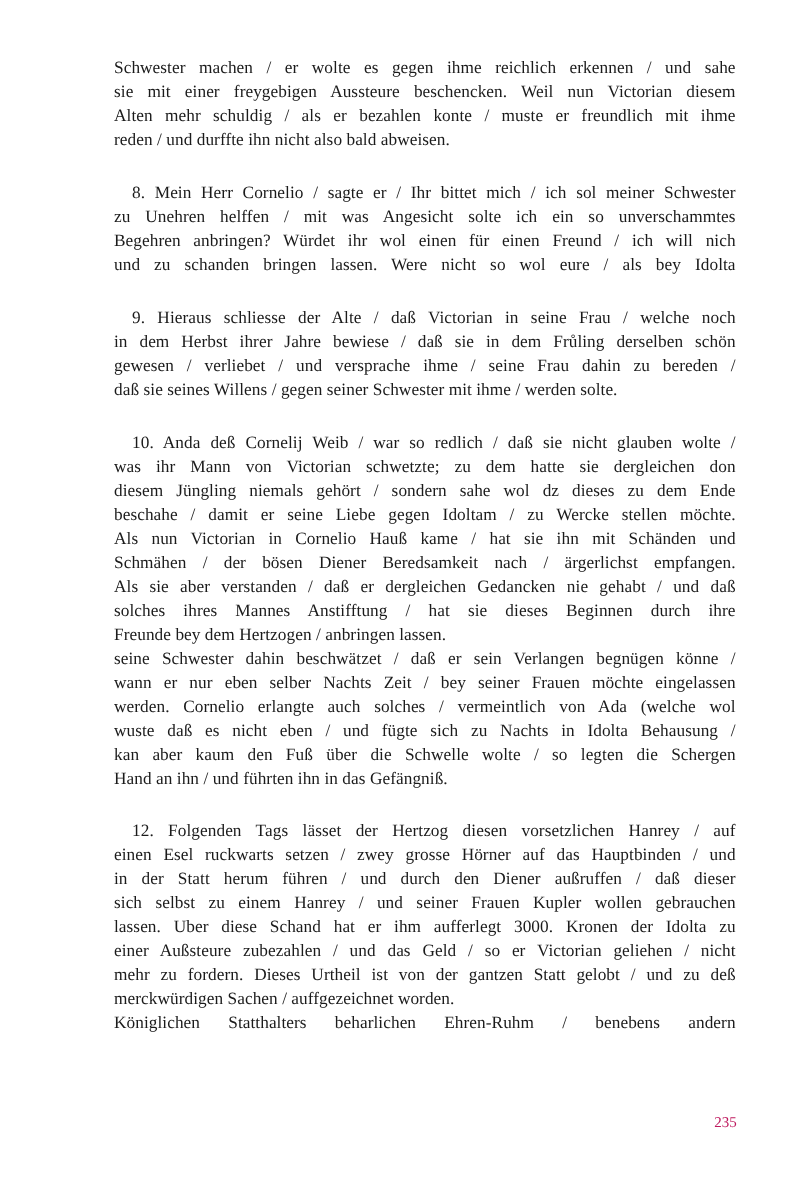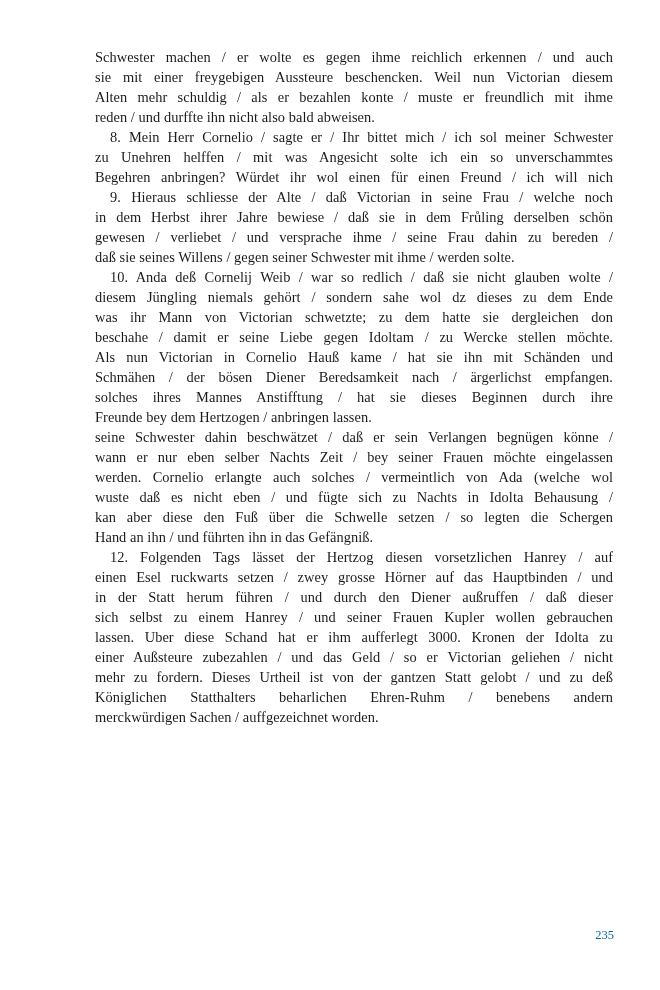--- a/index.html
+++ b/index.html
@@ -32,78 +32,81 @@
     text-align: justify;
     text-align-last: justify;
     letter-spacing: 0.05px;
     white-space: normal;
   }
   .line.last {
     text-align-last: left;
   }
   .para.indent .line.first {
     text-indent: 15px;
+    margin-top: 24px;
   }
   .page-number {
     position: absolute;
     left: 0;
     top: 928px;
     width: 614px;
     text-align: right;
     font-size: 12.5px;
     line-height: 14px;
-    color: #0369a1;
+    color: #be185d;
   }
 </style>
 </head>
 <body>
 
 <div class="sheet">
   <div class="text-block">
       <div class="para">
-        <div class="line first">Schwester machen / er wolte es gegen ihme reichlich erkennen / und auch</div>
+        <div class="line first">Schwester machen / er wolte es gegen ihme reichlich erkennen / und sahe</div>
         <div class="line">sie mit einer freygebigen Aussteure beschencken. Weil nun Victorian diesem</div>
         <div class="line">Alten mehr schuldig / als er bezahlen konte / muste er freundlich mit ihme</div>
         <div class="line last">reden / und durffte ihn nicht also bald abweisen.</div>
       </div>
       <div class="para indent">
         <div class="line first">8. Mein Herr Cornelio / sagte er / Ihr bittet mich / ich sol meiner Schwester</div>
         <div class="line">zu Unehren helffen / mit was Angesicht solte ich ein so unverschammtes</div>
         <div class="line">Begehren anbringen? Würdet ihr wol einen für einen Freund / ich will nich</div>
+        <div class="line">und zu schanden bringen lassen. Were nicht so wol eure / als bey Idolta</div>
       </div>
       <div class="para indent">
         <div class="line first">9. Hieraus schliesse der Alte / daß Victorian in seine Frau / welche noch</div>
         <div class="line">in dem Herbst ihrer Jahre bewiese / daß sie in dem Frůling derselben schön</div>
         <div class="line">gewesen / verliebet / und versprache ihme / seine Frau dahin zu bereden /</div>
         <div class="line last">daß sie seines Willens / gegen seiner Schwester mit ihme / werden solte.</div>
       </div>
       <div class="para indent">
         <div class="line first">10. Anda deß Cornelij Weib / war so redlich / daß sie nicht glauben wolte /</div>
+        <div class="line">was ihr Mann von Victorian schwetzte; zu dem hatte sie dergleichen don</div>
         <div class="line">diesem Jüngling niemals gehört / sondern sahe wol dz dieses zu dem Ende</div>
-        <div class="line">was ihr Mann von Victorian schwetzte; zu dem hatte sie dergleichen don</div>
         <div class="line">beschahe / damit er seine Liebe gegen Idoltam / zu Wercke stellen möchte.</div>
         <div class="line">Als nun Victorian in Cornelio Hauß kame / hat sie ihn mit Schänden und</div>
         <div class="line">Schmähen / der bösen Diener Beredsamkeit nach / ärgerlichst empfangen.</div>
+        <div class="line">Als sie aber verstanden / daß er dergleichen Gedancken nie gehabt / und daß</div>
         <div class="line">solches ihres Mannes Anstifftung / hat sie dieses Beginnen durch ihre</div>
         <div class="line last">Freunde bey dem Hertzogen / anbringen lassen.</div>
       </div>
       <div class="para indent">
         <div class="line">seine Schwester dahin beschwätzet / daß er sein Verlangen begnügen könne /</div>
         <div class="line">wann er nur eben selber Nachts Zeit / bey seiner Frauen möchte eingelassen</div>
         <div class="line">werden. Cornelio erlangte auch solches / vermeintlich von Ada (welche wol</div>
         <div class="line">wuste daß es nicht eben / und fügte sich zu Nachts in Idolta Behausung /</div>
-        <div class="line">kan aber diese den Fuß über die Schwelle setzen / so legten die Schergen</div>
+        <div class="line">kan aber kaum den Fuß über die Schwelle wolte / so legten die Schergen</div>
         <div class="line last">Hand an ihn / und führten ihn in das Gefängniß.</div>
       </div>
       <div class="para indent">
         <div class="line first">12. Folgenden Tags lässet der Hertzog diesen vorsetzlichen Hanrey / auf</div>
         <div class="line">einen Esel ruckwarts setzen / zwey grosse Hörner auf das Hauptbinden / und</div>
         <div class="line">in der Statt herum führen / und durch den Diener außruffen / daß dieser</div>
         <div class="line">sich selbst zu einem Hanrey / und seiner Frauen Kupler wollen gebrauchen</div>
         <div class="line">lassen. Uber diese Schand hat er ihm aufferlegt 3000. Kronen der Idolta zu</div>
         <div class="line">einer Außsteure zubezahlen / und das Geld / so er Victorian geliehen / nicht</div>
         <div class="line">mehr zu fordern. Dieses Urtheil ist von der gantzen Statt gelobt / und zu deß</div>
+        <div class="line last">merckwürdigen Sachen / auffgezeichnet worden.</div>
         <div class="line">Königlichen Statthalters beharlichen Ehren-Ruhm / benebens andern</div>
-        <div class="line last">merckwürdigen Sachen / auffgezeichnet worden.</div>
       </div>
     </div>
   <div class="page-number">235</div>
 </div>
 
 </body></html>

